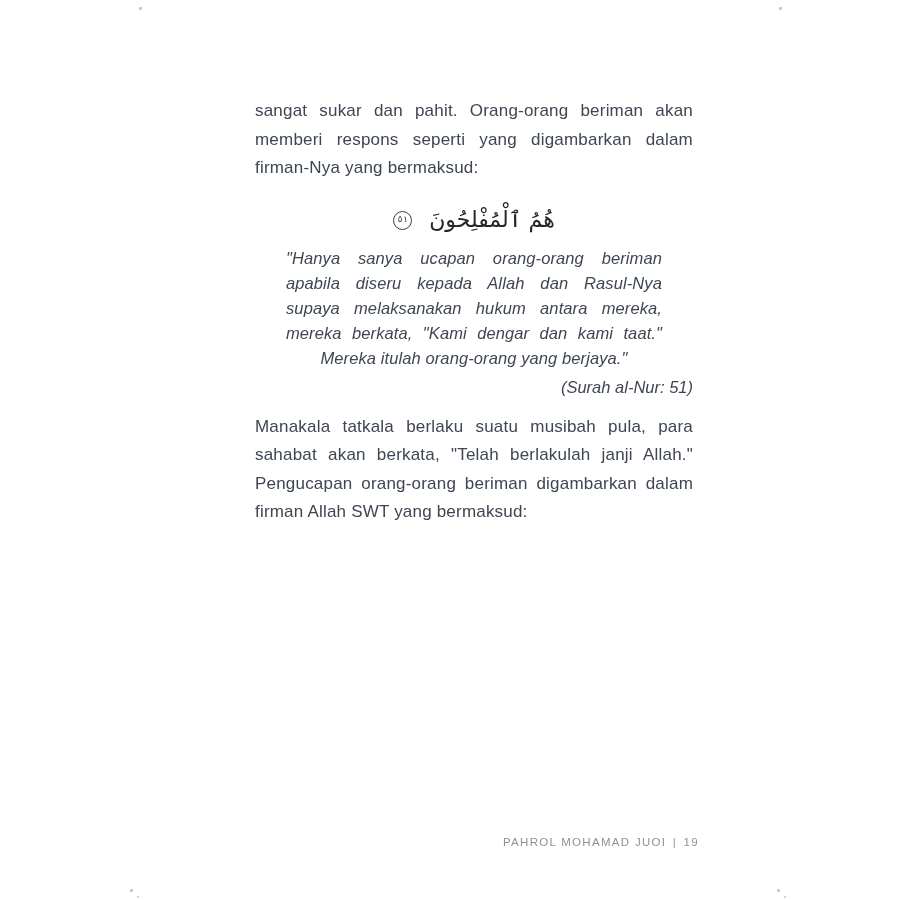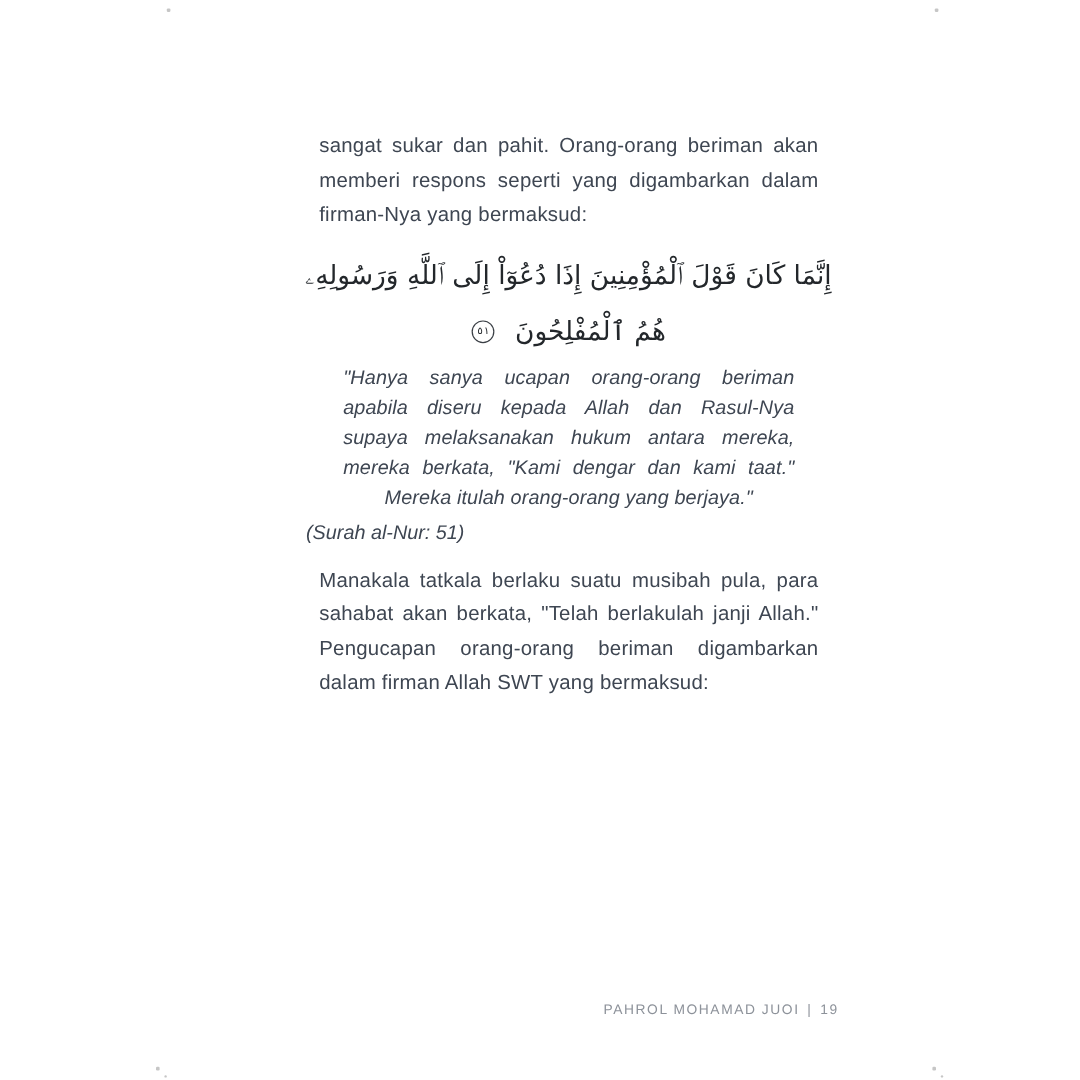--- a/index.html
+++ b/index.html
@@ -12,21 +12,21 @@
     overflow: hidden;
   }
   .content {
     position: absolute;
     left: 255px;
     top: 97px;
     width: 438px;
     color: #3e4652;
   }
   .para {
-    margin: 11px;
+    margin: 0;
     font-size: 17px;
     line-height: 28.5px;
     letter-spacing: 0.2px;
     text-align: justify;
   }
   .para2 { margin-top: 13px; }
   .verse {
     direction: rtl;
     text-align: center;
     color: #23272b;
@@ -62,21 +62,21 @@
     line-height: 25px;
     text-align: justify;
     text-align-last: center;
     letter-spacing: 0.1px;
   }
   .citation {
     margin-top: 4px;
     font-size: 16.5px;
     font-style: italic;
     line-height: 25px;
-    text-align: left;
+    text-align: right;
   }
   .footer {
     position: absolute;
     top: 836px;
     right: 200px;
     font-size: 11.5px;
     letter-spacing: 1.3px;
     color: #8d929a;
     white-space: nowrap;
   }
@@ -101,21 +101,20 @@
   <div class="mark" style="left:130px; top:889px;"></div>
   <div class="mark small" style="left:137px; top:896px;"></div>
   <div class="mark" style="left:777px; top:889px;"></div>
   <div class="mark small" style="left:784px; top:896px;"></div>
 
   <div class="content">
 
     <p class="para">sangat sukar dan pahit. Orang-orang beriman akan memberi respons seperti yang digambarkan dalam firman-Nya yang bermaksud:</p>
 
     <div class="verse">
-      <span class="vline">إِنَّمَا كَانَ قَوْلَ ٱلْمُؤْمِنِينَ إِذَا دُعُوٓاْ إِلَى ٱللَّهِ وَرَسُولِهِۦ</span>
       <span class="vline">
         <span>هُمُ ٱلْمُفْلِحُونَ</span>
         <span class="ayah-marker">
           <span class="ayah-num">٥١</span>
         </span>
       </span>
     </div>
 
     <div class="translation">"Hanya sanya ucapan orang-orang beriman apabila diseru kepada Allah dan Rasul-Nya supaya melaksanakan hukum antara mereka, mereka berkata, "Kami dengar dan kami taat." Mereka itulah orang-orang yang berjaya."</div>
 

